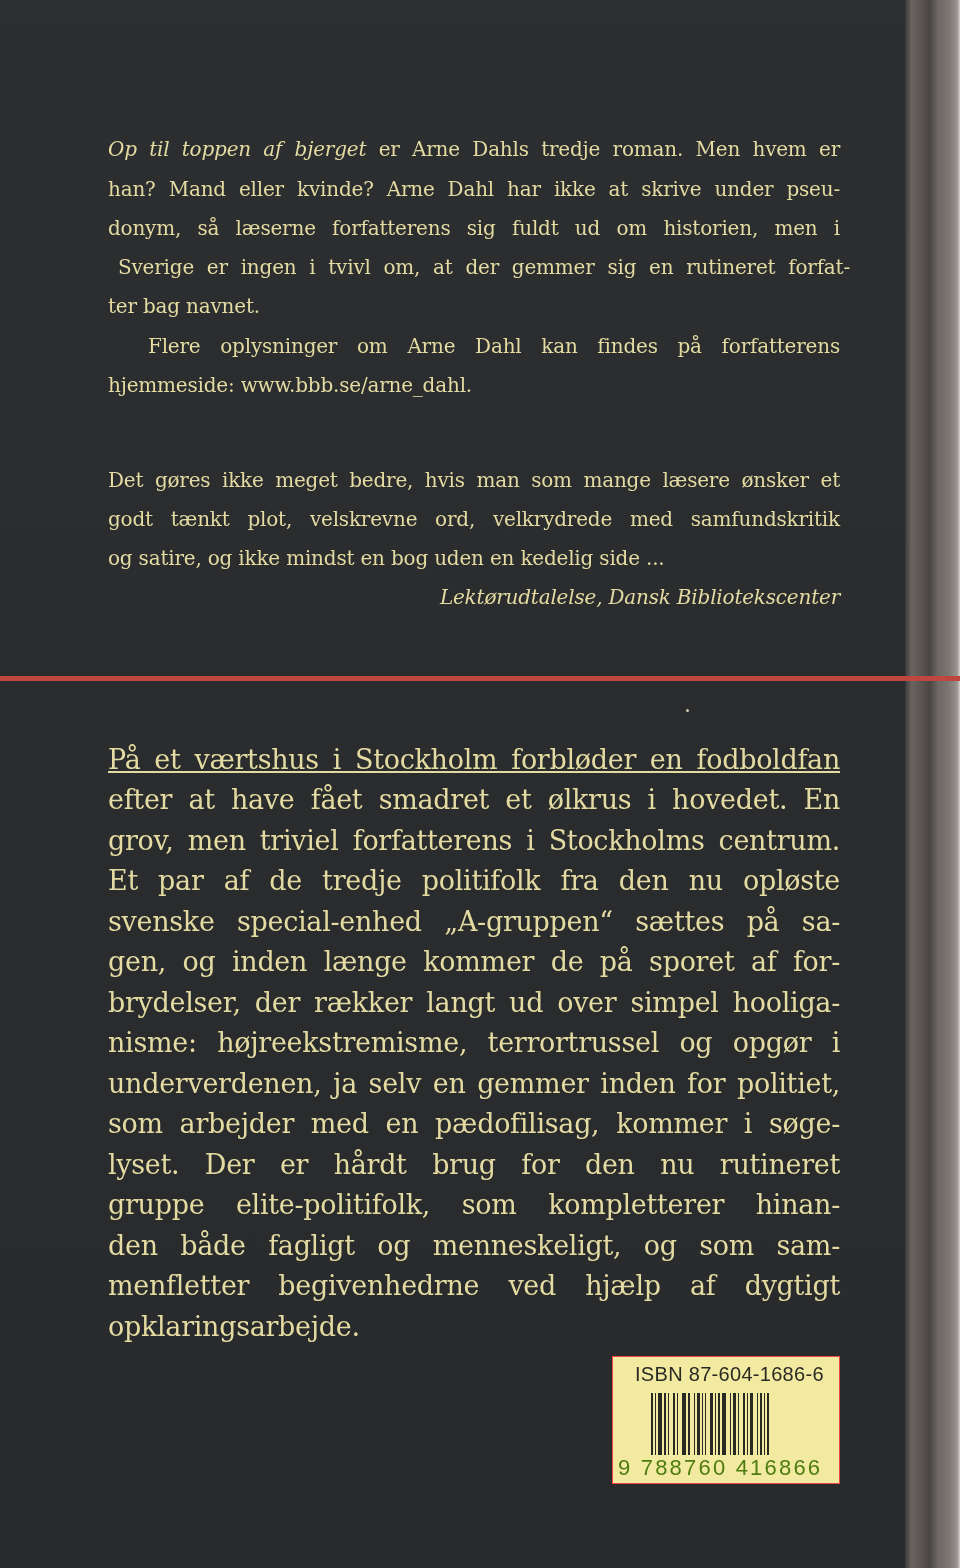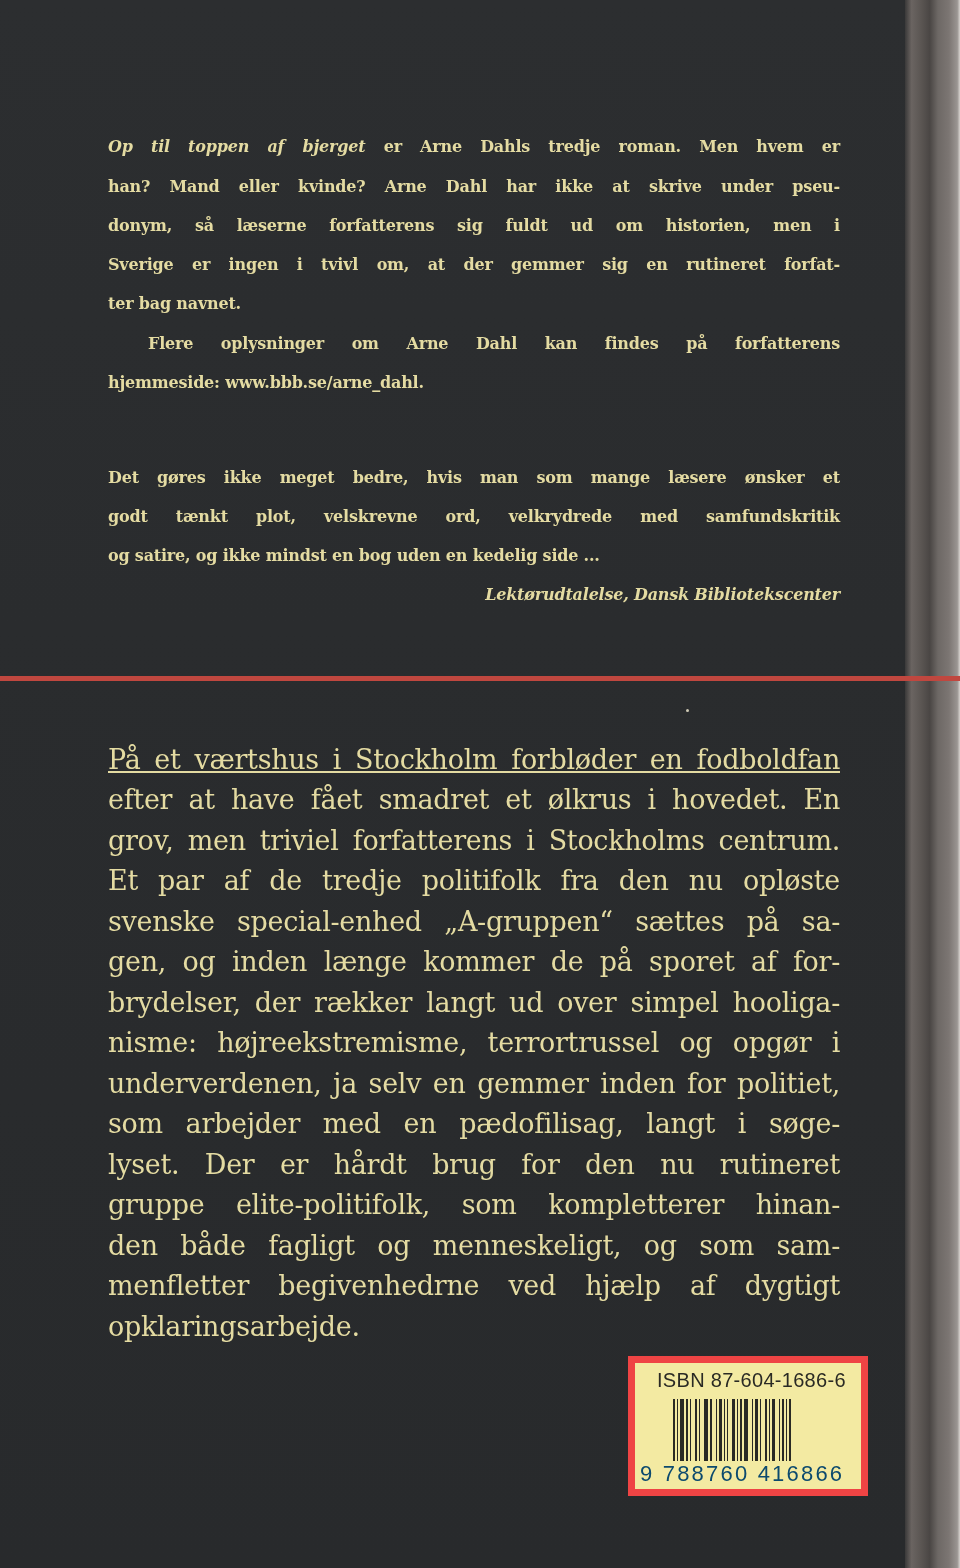--- a/index.html
+++ b/index.html
@@ -17,57 +17,57 @@
       background: linear-gradient(90deg, #3a3939 0%, #6a6461 12%, #5a5552 30%, #4a4644 45%, #6d6865 60%, #7c7673 80%, #9a9592 95%, #d8d4d0 100%);
     }
     .red-rule {
       position: absolute; left: 0; top: 676px; width: 960px; height: 5px;
       background: #c0473f;
     }
     .line {
       position: absolute; white-space: nowrap; color: #e4dba2;
       text-align: justify; text-align-last: justify;
     }
-    .small { font-size: 16px; left: 108px; width: 732px; letter-spacing: -0.2px; font-weight: bold; }
+    .small { font-size: 20px; left: 108px; width: 732px; letter-spacing: -0.2px; }
     .large { font-size: 27px; left: 108px; width: 732px; letter-spacing: -0.3px; }
     .last { text-align-last: left; }
     .indent { left: 148px; width: 692px; }
     .italic { font-style: italic; }
     .attr { text-align: right; text-align-last: right; font-style: italic; }
     .isbn-box {
       position: absolute; left: 612px; top: 1356px; width: 226px; height: 126px;
-      background: #f3eaa2; border: 7px solid #ef4444; margin-left: 16px;
+      background: #f3eaa2; border: 1px solid #ef4444;
     }
     .isbn-text {
       position: absolute; left: 22px; top: 6px; font-family: "Liberation Sans", sans-serif;
       font-size: 20px; color: #2a2a24; letter-spacing: 0.3px;
     }
     .bars {
       position: absolute; left: 38px; top: 36px; width: 186px; height: 72px;
       display: flex; align-items: flex-start;
     }
     .bar { background: #2a2a24; height: 62px; margin-right: 2px; }
     .bar.tall { height: 74px; }
     .isbn-digits {
       position: absolute; left: 4px; top: 98px; font-family: "Liberation Sans", sans-serif;
-      font-size: 22px; color: #0c4a6e; letter-spacing: 2.2px; background: transparent;
+      font-size: 22px; color: #4d7c0f; letter-spacing: 2.2px; background: transparent;
     }
     .isbn-digits span { background: #f3eaa2; padding: 0 1px; }
     .dot { position: absolute; width: 3px; height: 3px; border-radius: 2px; background: #cfcab5; }
   </style>
 </head>
 <body>
 
 <div class="cover"></div>
 <div class="spine-edge"></div>
 
 <div class="line small" style="top:137px;"><span class="italic">Op til toppen af bjerget</span><span> er Arne Dahls tredje roman. Men hvem er</span></div>
 <div class="line small" style="top:177px;">han? Mand eller kvinde? Arne Dahl har ikke at skrive under pseu-</div>
 <div class="line small" style="top:216px;">donym, så læserne forfatterens sig fuldt ud om historien, men i</div>
-<div class="line small" style="top:255px;">Sverige er ingen i tvivl om, at der gemmer sig en rutineret forfat-</div>
+<div class="line small" style="top:255px;margin-left:10px;">Sverige er ingen i tvivl om, at der gemmer sig en rutineret forfat-</div>
 <div class="line small last" style="top:294px;">ter bag navnet.</div>
 <div class="line small indent" style="top:334px;">Flere oplysninger om Arne Dahl kan findes på forfatterens</div>
 <div class="line small last" style="top:373px;">hjemmeside: www.bbb.se/arne_dahl.</div>
 
 <div class="line small" style="top:468px;">Det gøres ikke meget bedre, hvis man som mange læsere ønsker et</div>
 <div class="line small" style="top:507px;">godt tænkt plot, velskrevne ord, velkrydrede med samfundskritik</div>
 <div class="line small last" style="top:546px;">og satire, og ikke mindst en bog uden en kedelig side ...</div>
 <div class="line small attr" style="top:585px;">Lektørudtalelse, Dansk Bibliotekscenter</div>
 
 <div class="red-rule"></div>
@@ -75,21 +75,21 @@
 
 <div class="line large" style="top:744px;text-decoration:underline;">På et værtshus i Stockholm forbløder en fodboldfan</div>
 <div class="line large" style="top:784px;">efter at have fået smadret et ølkrus i hovedet. En</div>
 <div class="line large" style="top:825px;">grov, men triviel forfatterens i Stockholms centrum.</div>
 <div class="line large" style="top:865px;">Et par af de tredje politifolk fra den nu opløste</div>
 <div class="line large" style="top:906px;">svenske special-enhed „A-gruppen“ sættes på sa-</div>
 <div class="line large" style="top:946px;">gen, og inden længe kommer de på sporet af for-</div>
 <div class="line large" style="top:987px;">brydelser, der rækker langt ud over simpel hooliga-</div>
 <div class="line large" style="top:1027px;">nisme: højreekstremisme, terrortrussel og opgør i</div>
 <div class="line large" style="top:1068px;">underverdenen, ja selv en gemmer inden for politiet,</div>
-<div class="line large" style="top:1108px;">som arbejder med en pædofilisag, langt i søge-</div>
+<div class="line large" style="top:1108px;">som arbejder med en pædofilisag, kommer i søge-</div>
 <div class="line large" style="top:1149px;">lyset. Der er hårdt brug for den nu rutineret</div>
 <div class="line large" style="top:1189px;">gruppe elite-politifolk, som kompletterer hinan-</div>
 <div class="line large" style="top:1230px;">den både fagligt og menneskeligt, og som sam-</div>
 <div class="line large" style="top:1270px;">menfletter begivenhedrne ved hjælp af dygtigt</div>
 <div class="line large last" style="top:1311px;">opklaringsarbejde.</div>
 
 <div class="isbn-box">
   <div class="isbn-text">ISBN 87-604-1686-6</div>
   <div class="bars">
     <div class="bar tall" style="width:2px;"></div>

